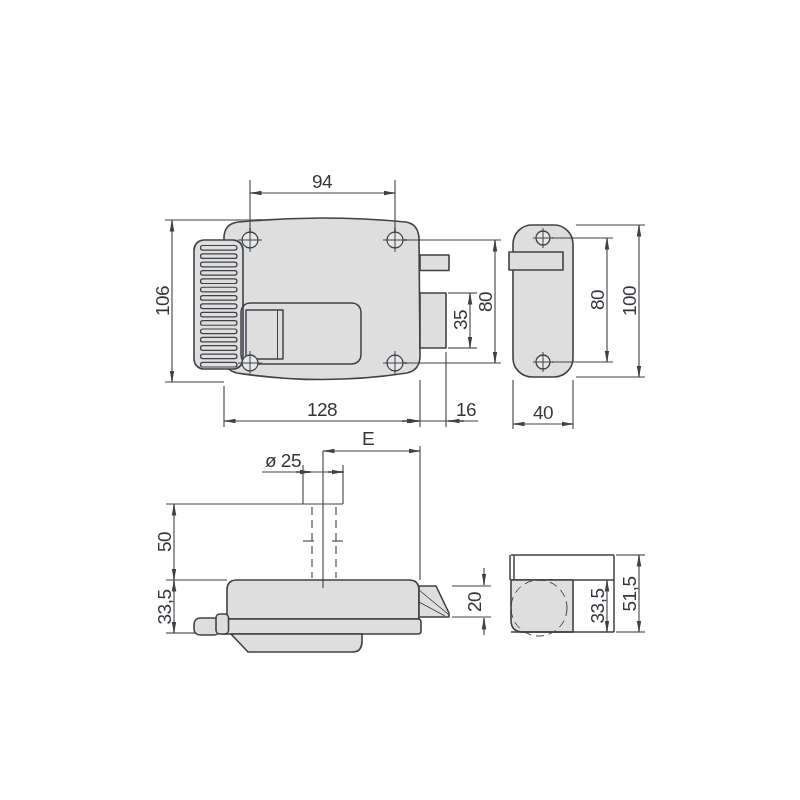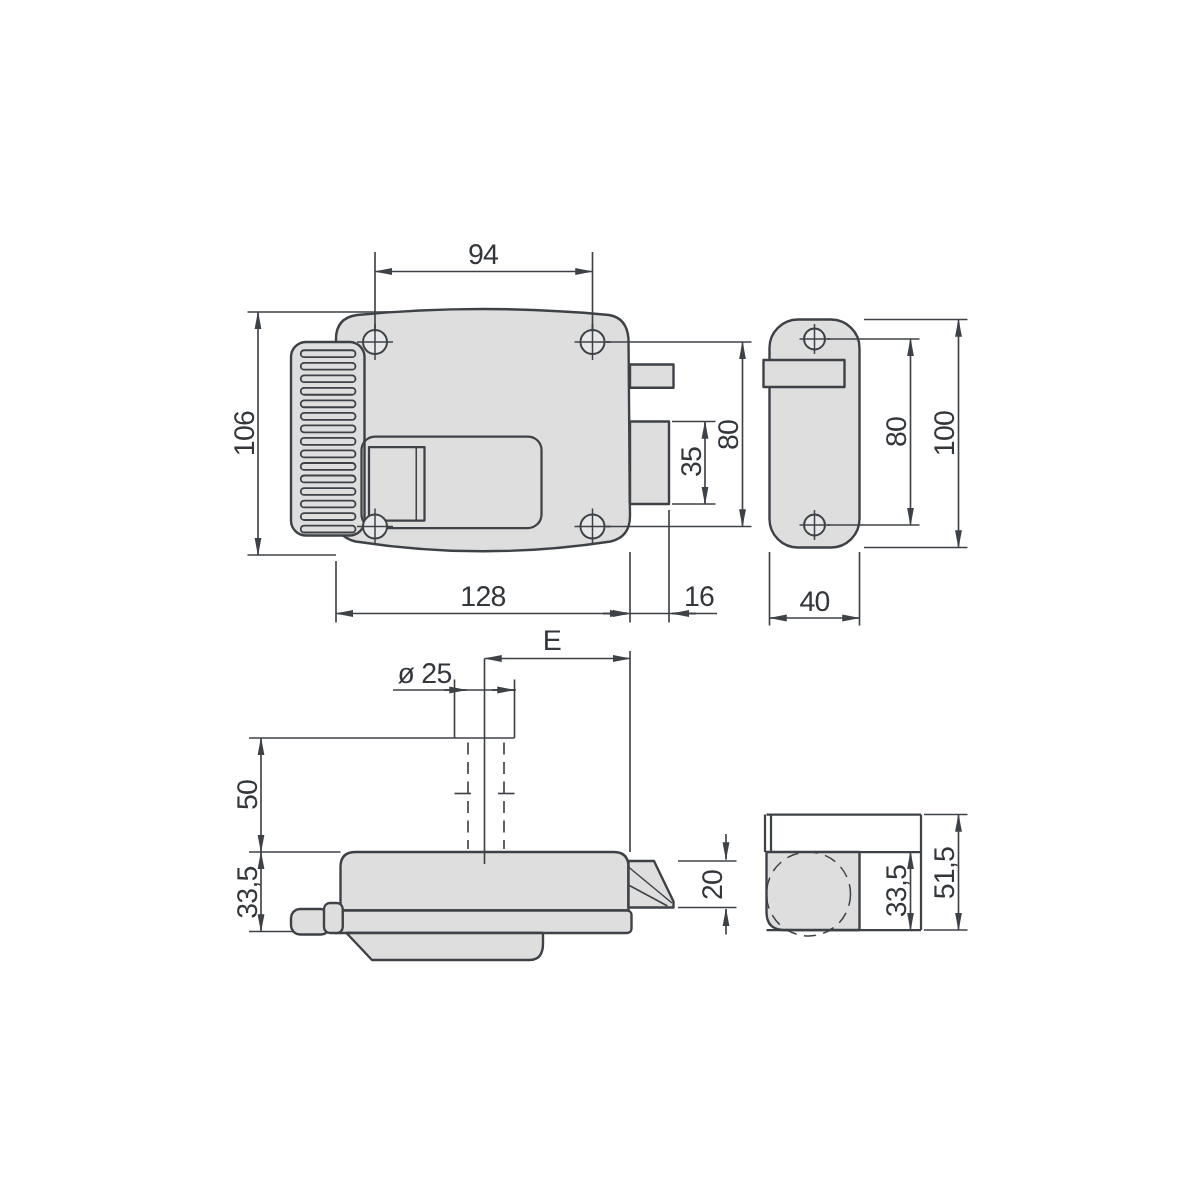--- a/index.html
+++ b/index.html
@@ -3,21 +3,21 @@
 <meta charset="utf-8">
 <style>
   :root{
     --line:#3e4247;
     --text:#33373b;
     --fill:#dedede;
     --hole:#e7e8ea;
     --bg:#ffffff;
   }
   html,body{margin:0;padding:0;background:var(--bg);}
-  .stage{width:800px;height:680px;margin:0 auto;background:var(--bg);}
+  .stage{width:800px;height:680px;margin:12px auto;background:var(--bg);}
   svg{display:block;}
   .outline{fill:var(--fill);stroke:var(--line);stroke-width:1.6;stroke-linejoin:round;}
   .stroke-only{fill:none;stroke:var(--line);stroke-width:1.5;stroke-linejoin:round;}
   .rib{fill:var(--fill);stroke:var(--line);stroke-width:1.2;}
   .hole{fill:var(--hole);stroke:var(--line);stroke-width:1.3;}
   .hair{stroke:var(--line);stroke-width:1;fill:none;}
   .dim{stroke:var(--line);stroke-width:1.1;fill:none;}
   .dashline{stroke-dasharray:8 5;}
   .dimtext{font-family:"Liberation Sans",sans-serif;font-size:19px;letter-spacing:-0.5px;
            fill:var(--text);text-anchor:middle;}

